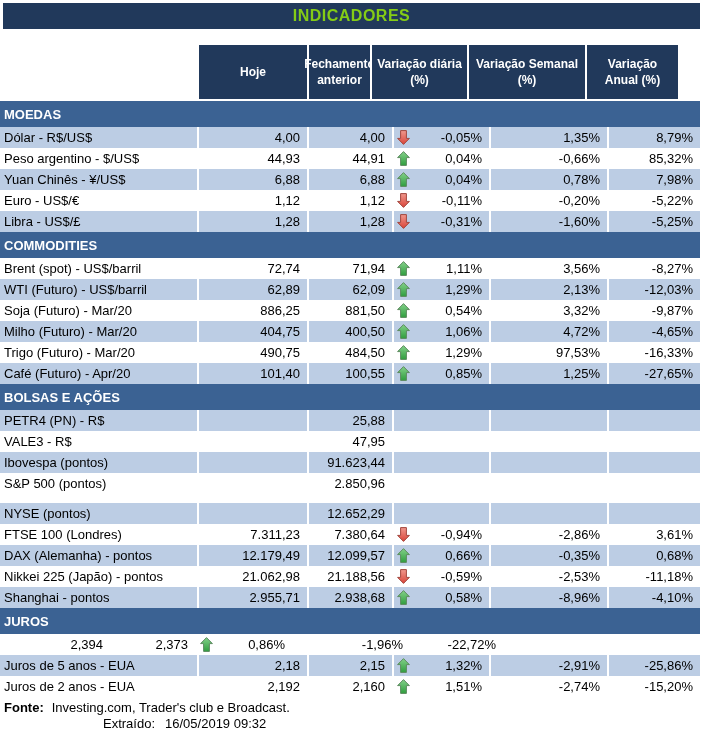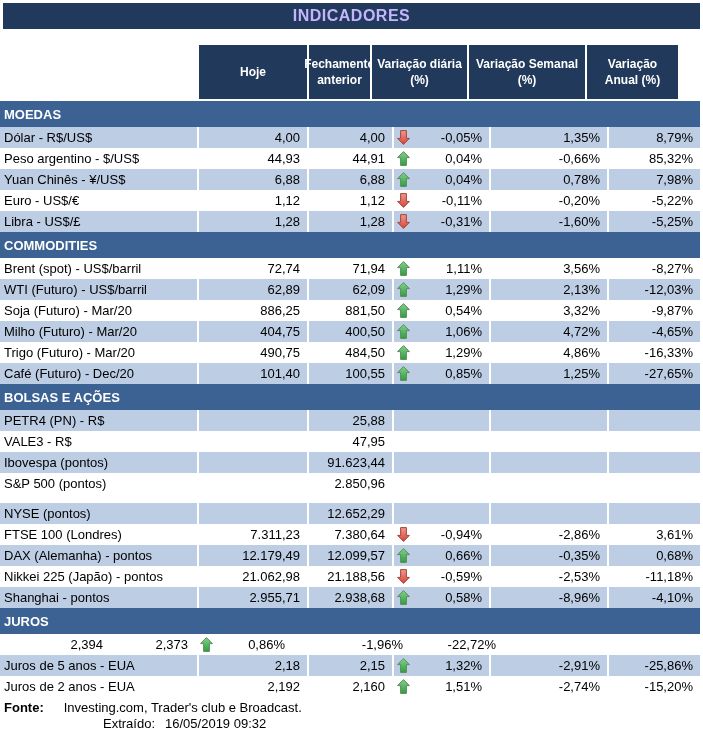--- a/index.html
+++ b/index.html
@@ -1,21 +1,21 @@
 <!DOCTYPE html>
 <html><head>
 <meta charset="utf-8">
 <style>
   html,body{margin:0;padding:0;background:#ffffff;}
   body{width:703px;height:729px;overflow:hidden;
        font-family:"Liberation Sans", sans-serif;color:#000;}
   .wrap{position:relative;width:703px;height:729px;}
 
   .titlebar{margin:3px 3px 0 3px;height:26px;background:#21395B;
-            color:#c4b5fd;font-weight:bold;font-size:16px;letter-spacing:.5px;
+            color:#84cc16;font-weight:bold;font-size:16px;letter-spacing:.5px;
             display:flex;align-items:center;justify-content:center;}
 
   .header-row{display:flex;margin-top:16px;height:54px;}
   .header-corner{width:197px;}
   .hcell{background:#21395B;color:#fff;font-weight:bold;font-size:12px;
          display:flex;align-items:center;justify-content:center;text-align:center;
          white-space:pre-line;line-height:1.35;box-sizing:border-box;
          border-left:2px solid #fff;}
   .hcell:first-of-type{border-left:none;}
   .w-hoje{width:110px;} .w-fech{width:63px;} .w-vd{width:97px;}
@@ -34,21 +34,21 @@
   .c-vd{width:97px;position:relative;}
   .c-vs{width:118px;}
   .c-va{width:93px;}
   .num{text-align:right;padding-right:7px;border-left:2px solid #fff;}
   .arr{position:absolute;left:3px;top:3px;width:13px;height:15px;}
   .spacer{width:700px;height:9px;background:#fff;}
 
   .footer{margin-top:3px;font-size:13px;line-height:16px;}
   .fonte-line{padding-left:4px;}
   .fonte-label{font-weight:bold;}
-  .fonte-text{margin-left:20px;}
+  .fonte-text{margin-left:8px;}
   .extraido-line{padding-left:103px;}
   .extraido-value{margin-left:10px;}
 </style>
 </head>
 <body>
 
 <svg width="0" height="0" style="position:absolute" aria-hidden="true">
   <defs>
     <linearGradient id="gUp" x1="0" y1="0" x2="0" y2="1">
       <stop offset="0" stop-color="#84d18a"></stop>
@@ -177,25 +177,25 @@
         <div class="cell num c-vs"><span>4,72%</span></div>
         <div class="cell num c-va"><span>-4,65%</span></div>
       </div>
       <div class="row">
         <div class="cell c-label"><span>Trigo (Futuro) - Mar/20</span></div>
         <div class="cell num c-hoje"><span>490,75</span></div>
         <div class="cell num c-fech"><span>484,50</span></div>
         <div class="cell num c-vd"><svg class="arr" viewBox="0 0 13 15">
             <path d="M6.5 .6 L12.4 6.6 H9.4 V14.4 H3.6 V6.6 H.6 Z" fill="url(#gUp)" stroke="#5d8a60" stroke-width="1" stroke-linejoin="round"></path>
           </svg><span>1,29%</span></div>
-        <div class="cell num c-vs"><span>4,86%</span></div>
+        <div class="cell num c-vs"><span>97,53%</span></div>
         <div class="cell num c-va"><span>-16,33%</span></div>
       </div>
       <div class="row shaded">
-        <div class="cell c-label"><span>Café (Futuro) - Dec/20</span></div>
+        <div class="cell c-label"><span>Café (Futuro) - Apr/20</span></div>
         <div class="cell num c-hoje"><span>101,40</span></div>
         <div class="cell num c-fech"><span>100,55</span></div>
         <div class="cell num c-vd"><svg class="arr" viewBox="0 0 13 15">
             <path d="M6.5 .6 L12.4 6.6 H9.4 V14.4 H3.6 V6.6 H.6 Z" fill="url(#gUp)" stroke="#5d8a60" stroke-width="1" stroke-linejoin="round"></path>
           </svg><span>0,85%</span></div>
         <div class="cell num c-vs"><span>1,25%</span></div>
         <div class="cell num c-va"><span>-27,65%</span></div>
       </div>
       <div class="secbar">
         <span>BOLSAS E AÇÕES</span>

